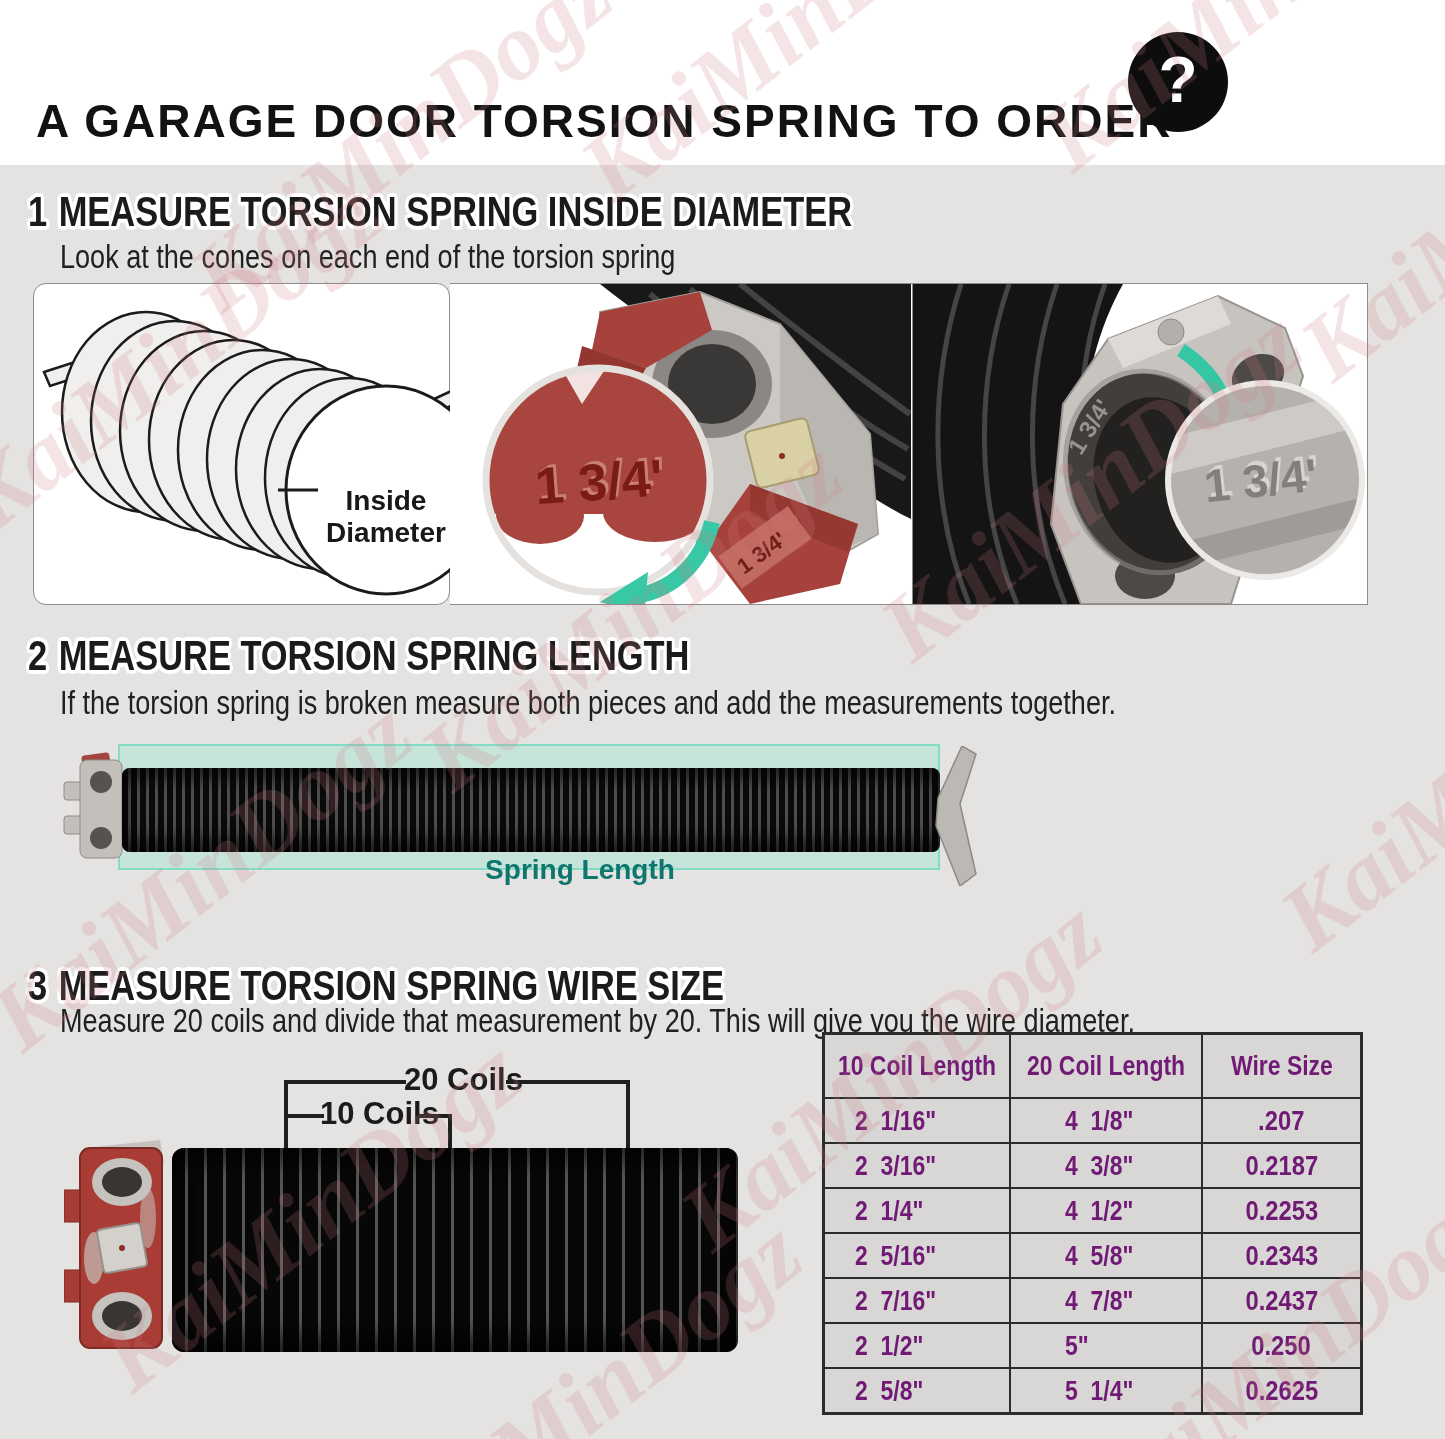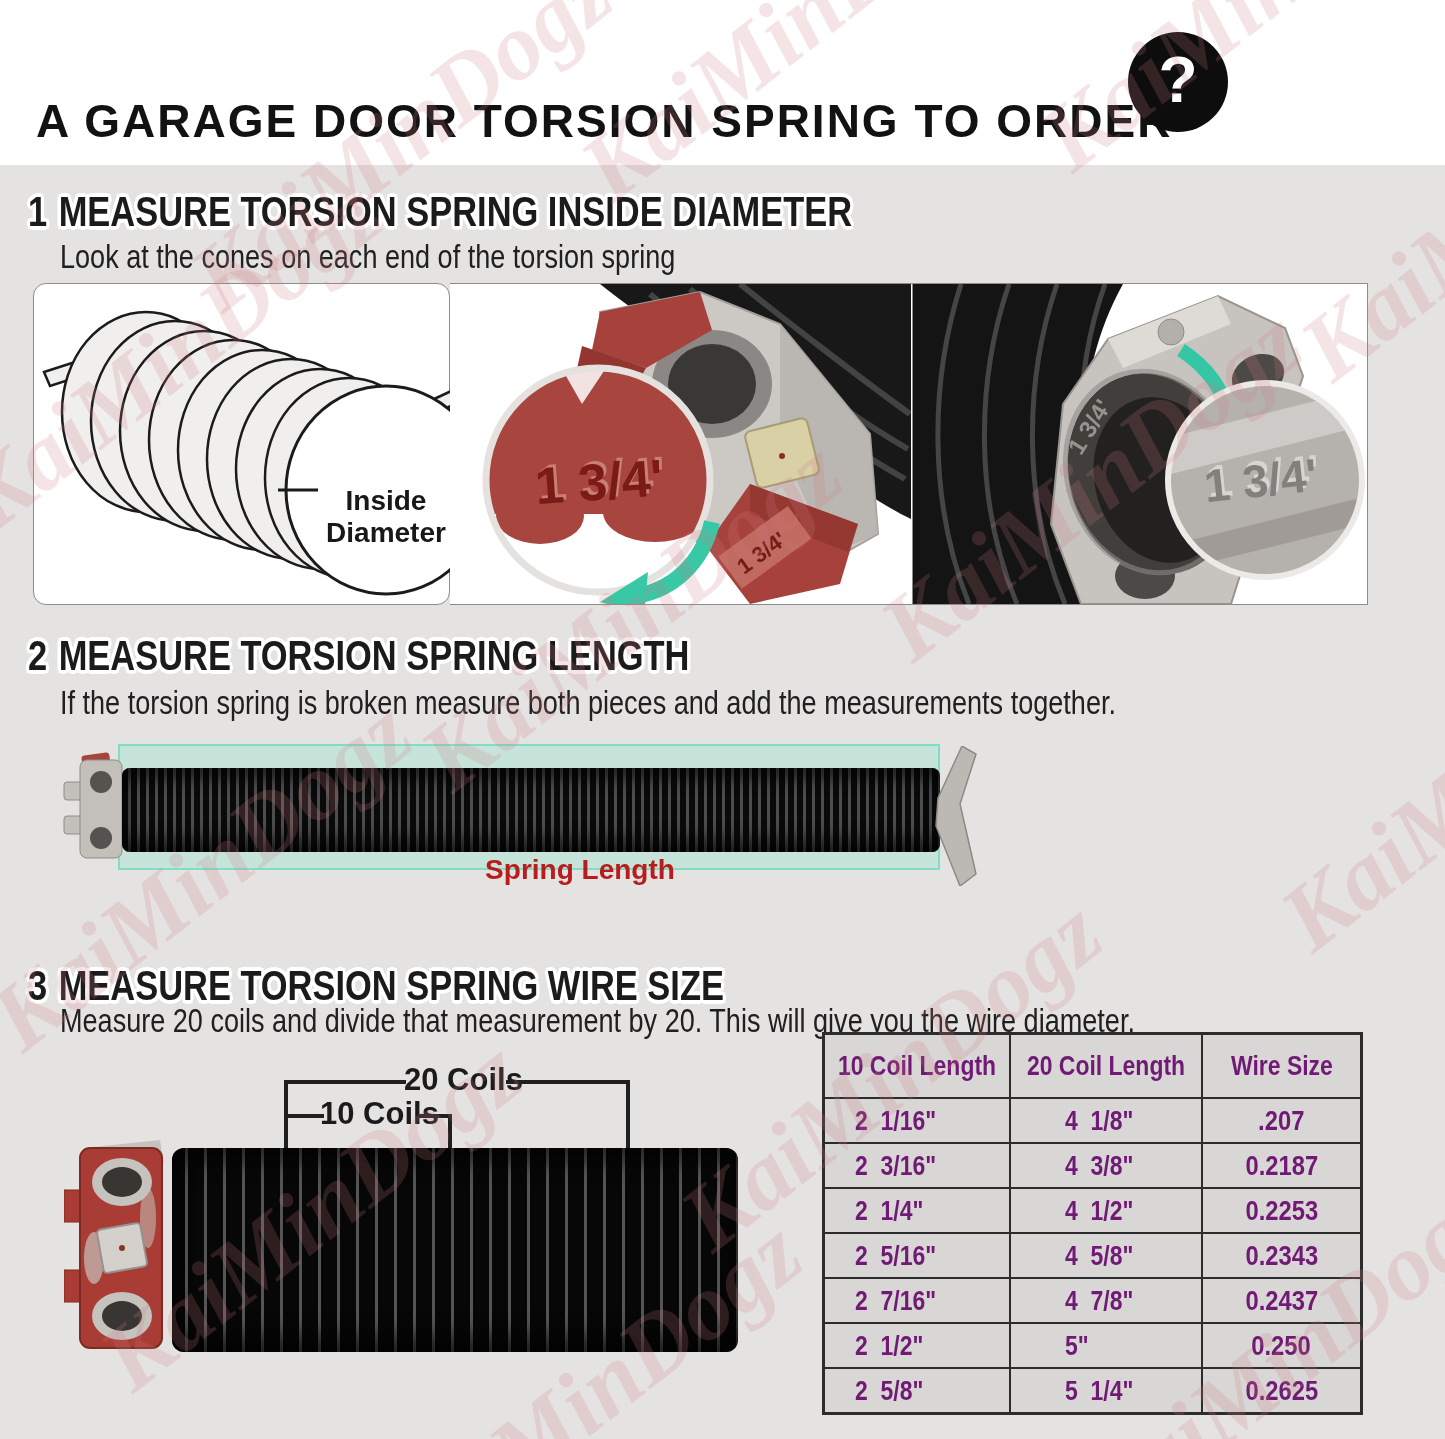--- a/index.html
+++ b/index.html
@@ -33,21 +33,21 @@
   .panel + .panel{border-left:none;}
   .p1{width:417px;border-radius:13px;} .p2{width:463px;} .p3{width:455px;}
   .id-label{position:absolute;left:252px;top:170px;width:200px;text-align:center;
             font-size:28px;font-weight:bold;line-height:1.12;color:#181818;}
   
   .teal-rect{left:118px;top:744px;width:822px;height:126px;background:rgba(170,230,212,.5);
              border:2px solid #82dcc6;box-sizing:border-box;}
   .spring-len{left:122px;top:768px;width:818px;height:84px;border-radius:8px;
      background:repeating-linear-gradient(90deg,#0a0a0a 0 6px,#4d4d4d 6px 9px);
      box-shadow:inset 0 12px 14px rgba(0,0,0,.55), inset 0 -14px 16px rgba(0,0,0,.6);}
-  .len-label{left:430px;top:854px;width:300px;text-align:center;font-size:28px;font-weight:bold;color:#b91c1c;}
+  .len-label{left:430px;top:854px;width:300px;text-align:center;font-size:28px;font-weight:bold;color:#0f766e;}
   .warning{left:1000px;top:780px;font-size:36px;font-weight:bold;color:#bf1128;line-height:1.28;}
   
   .bk{background:#1f1f1f;}
   .bk-label{font-size:31px;font-weight:bold;color:#1b1b1b;white-space:nowrap;}
   .spring-wire{left:172px;top:1148px;width:566px;height:204px;border-radius:12px;
      background:repeating-linear-gradient(90deg,#070707 0 13px,#555 13px 16px,#070707 16px 19px);
      box-shadow:inset 0 16px 18px rgba(0,0,0,.5), inset 0 -18px 20px rgba(0,0,0,.6);}
   
   .wire-table{left:822px;top:1032px;width:541px;border:3px solid #2c2c2c;background:#2c2c2c;
      display:grid;grid-template-columns:184px 190px 157px;grid-template-rows:62px repeat(7,43px);gap:2px;box-sizing:border-box;}

